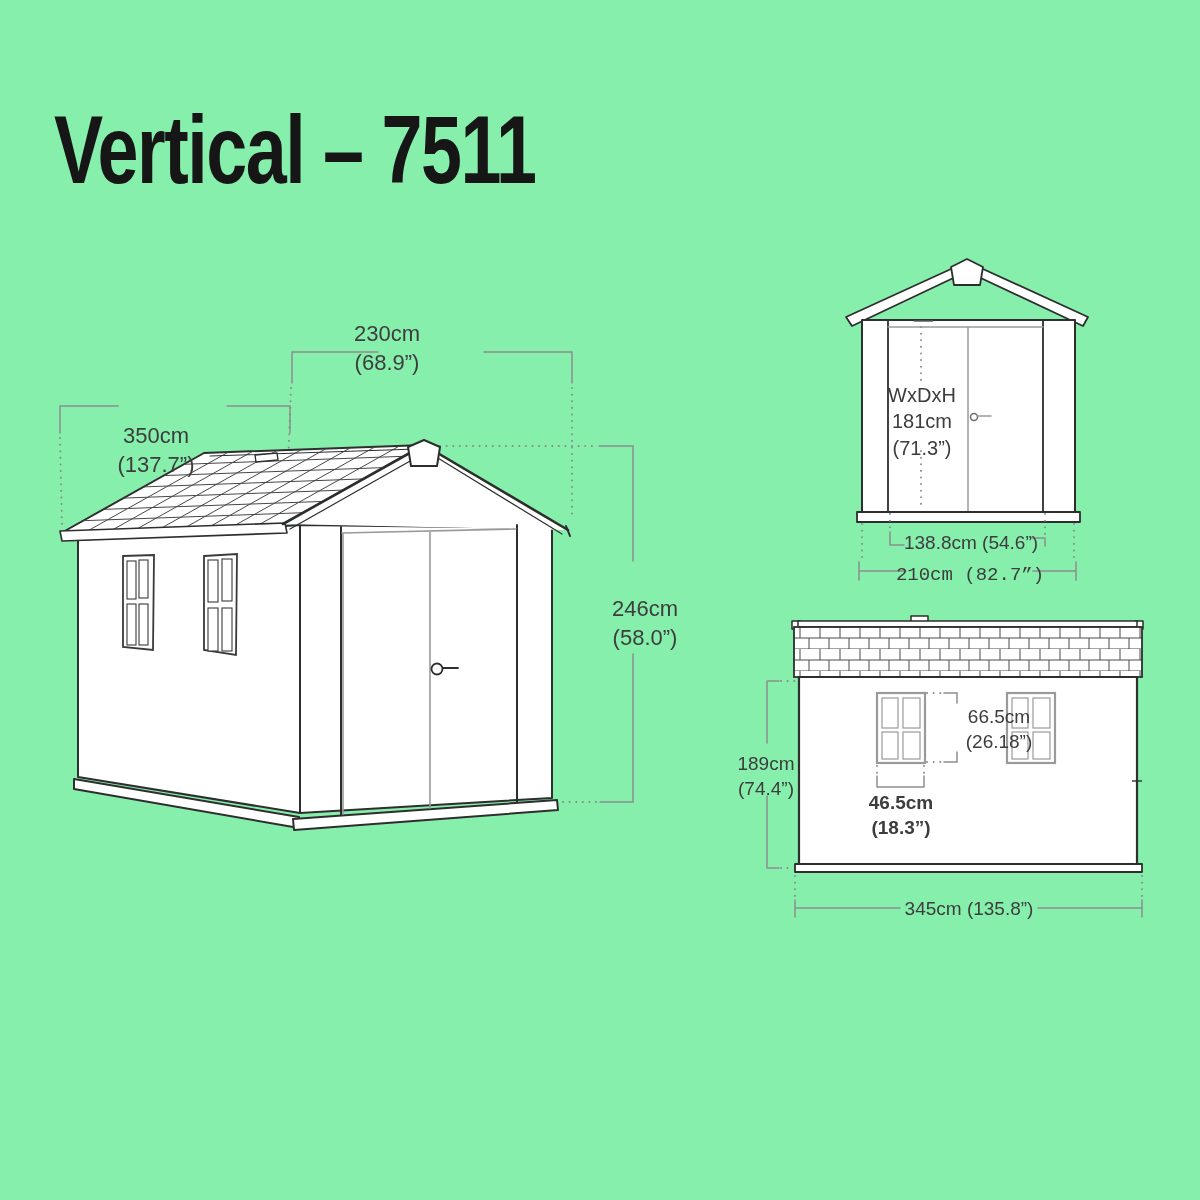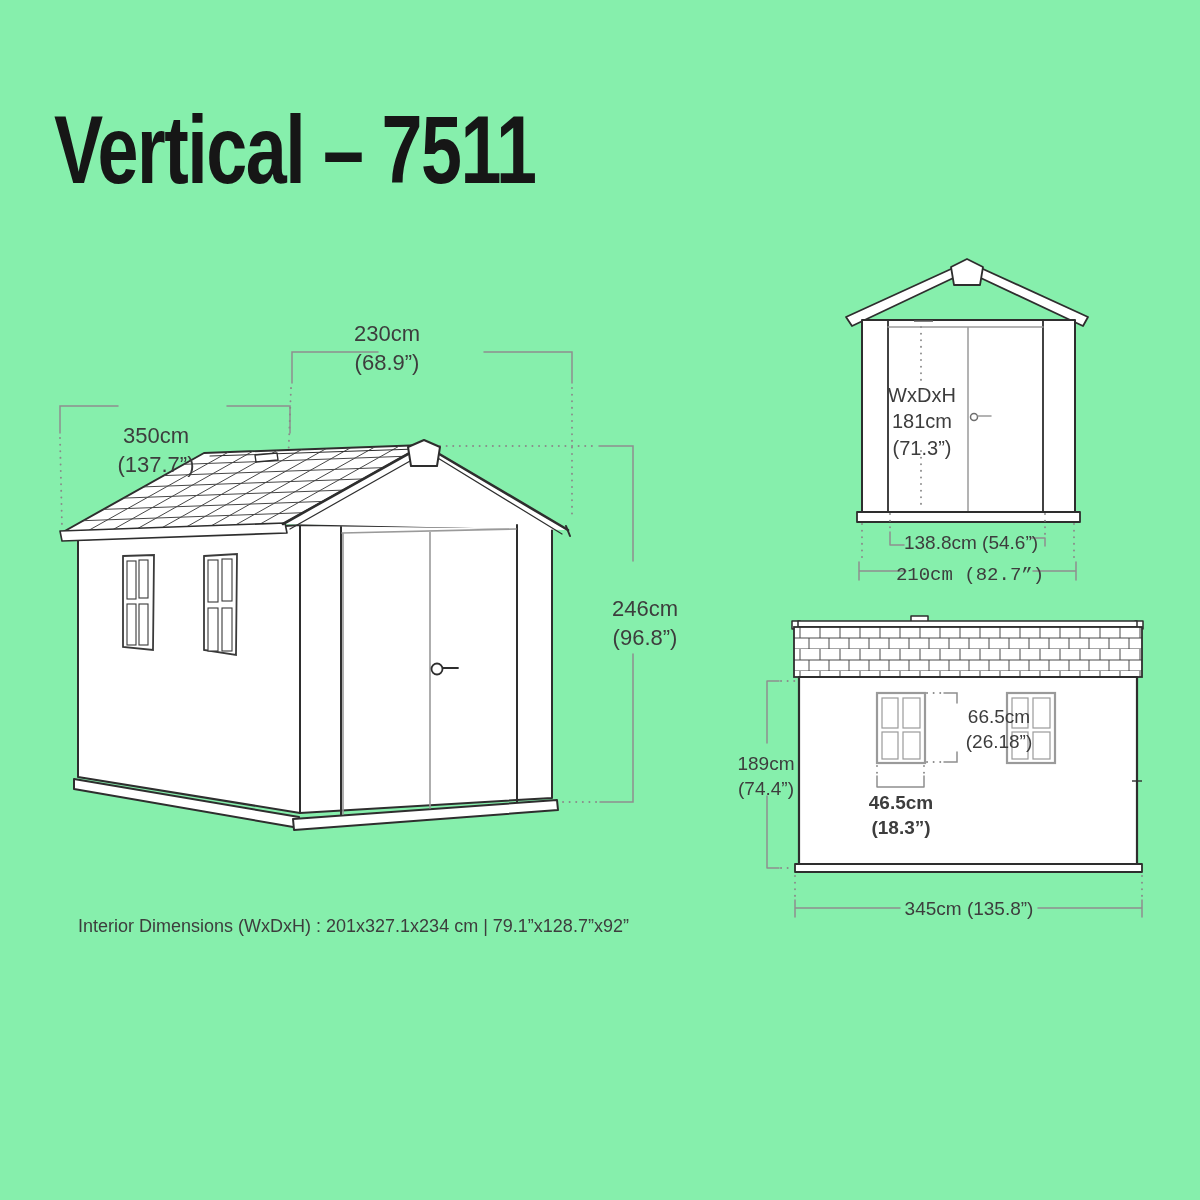--- a/index.html
+++ b/index.html
@@ -169,21 +169,21 @@
   <div class="lbl fs22" style="left:156px;top:373px;margin-top:48px;">
     <div>350cm</div>
     <div>(137.7”)</div>
   </div>
   <div class="lbl fs22" style="left:387px;top:319px;">
     <div>230cm</div>
     <div>(68.9”)</div>
   </div>
   <div class="lbl fs22" style="left:632px;top:594px;margin-left:13px;">
     <div>246cm</div>
-    <div>(96.8”)</div>
+    <div>(58.0”)</div>
   </div>
 
   <div class="lbl fs20" style="left:922px;top:382px;">
     <div>WxDxH</div>
     <div>181cm</div>
     <div>(71.3”)</div>
   </div>
   <div class="lbl fs19" style="left:971px;top:532px;">138.8cm (54.6”)</div>
   <div class="lbl fs19" style="left:970px;top:564px;font-family:Liberation Mono, monospace;">210cm (82.7”)</div>
 
@@ -194,15 +194,14 @@
   <div class="lbl fs19" style="left:901px;top:790px;font-weight:bold;">
     <div>46.5cm</div>
     <div>(18.3”)</div>
   </div>
   <div class="lbl fs19" style="left:766px;top:751px;">
     <div>189cm</div>
     <div>(74.4”)</div>
   </div>
   <div class="lbl fs19" style="left:969px;top:898px;text-align:center;">345cm (135.8”)</div>
 
-  <div class="footer-note">Interior Dimensions (WxDxH) : 201x327.1x234 cm | 79.1”x128.7”x92”</div>
 
 </div>
 
 </body></html>

